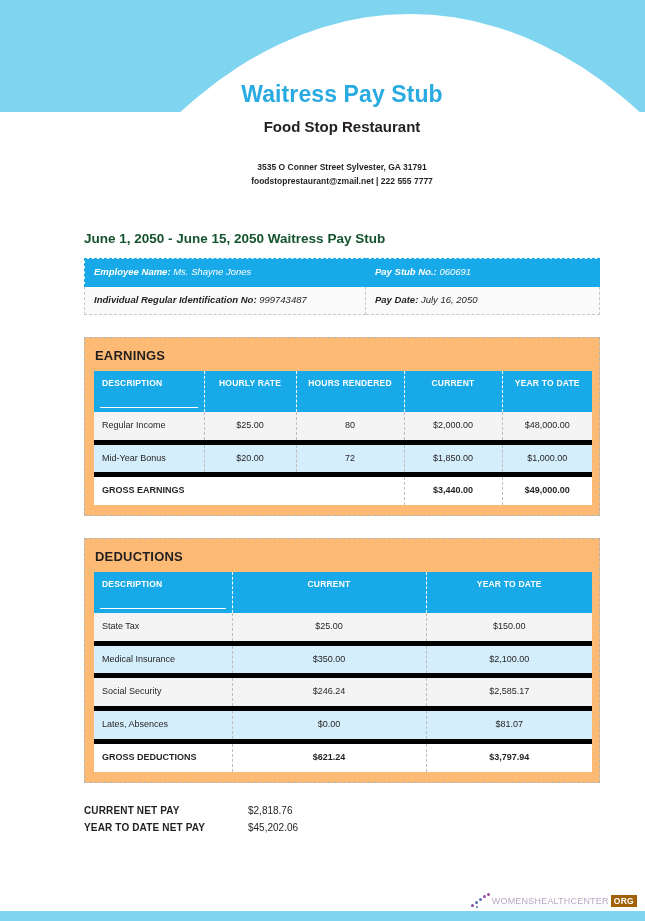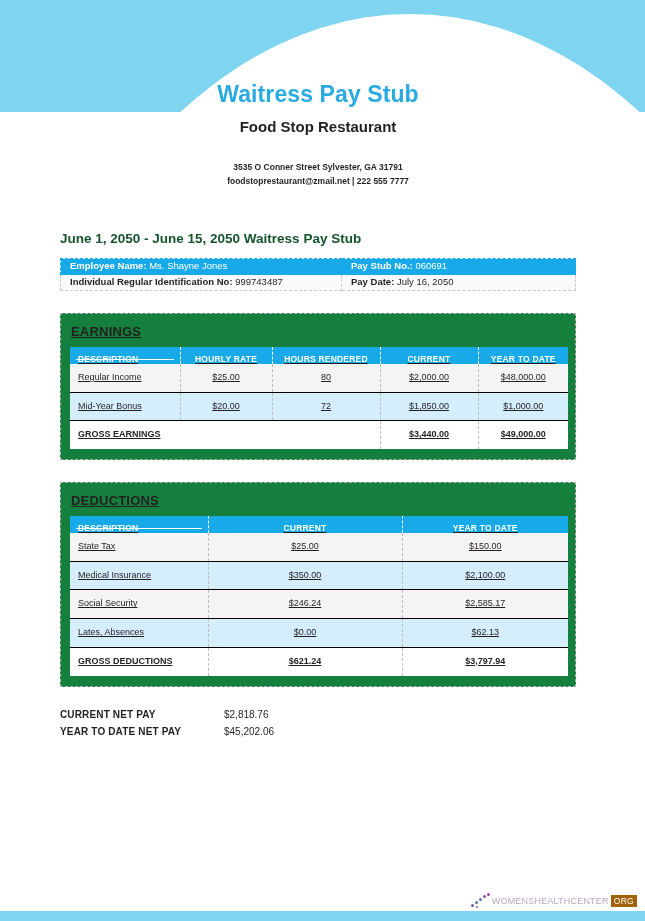--- a/index.html
+++ b/index.html
@@ -46,21 +46,21 @@
 
   
   .page {
     position: absolute;
     left: 0; top: 0;
     width: 645px;
     height: 921px;
   }
   .content {
     position: absolute;
-    left: 60px;
+    left: 84px;
     top: 80px;
     width: 516px;
   }
 
   .doc-title {
     text-align: center;
     color: #29abe2;
     font-size: 23px;
     font-weight: bold;
     letter-spacing: 0.1px;
@@ -93,43 +93,43 @@
   }
 
   
   table.info {
     width: 516px;
     border-collapse: collapse;
     table-layout: fixed;
     font-size: 9.5px;
   }
   table.info td {
-    padding: 1px 9px;
+    padding: 7px 9px;
     border: 1px dashed #c9c9c9;
     background: #fafafa;
     vertical-align: middle;
     line-height: 1.35;
+    font-style: italic;
   }
   table.info tr.head td {
     background: #17a9e8;
     color: #ffffff;
     border: 1px dashed #17a9e8;
   }
   table.info .lbl {
     font-weight: bold;
   }
   table.info td.left-col { width: 262px; }
 
   
   .section {
     margin-top: 22px;
     border: 1px dashed #b5b5b5;
     padding: 9px 9px 10px 9px;
-    background: #15803d;
-    text-decoration: underline;
+    background: #fdba74;
   }
   .section-title {
     font-size: 13px;
     font-weight: bold;
     color: #231f20;
     margin: 1px 0 8px 1px;
     letter-spacing: 0.2px;
   }
 
   table.data {
@@ -137,21 +137,21 @@
     border-collapse: collapse;
     table-layout: fixed;
     font-size: 9px;
   }
   table.data thead th {
     background: #17a9e8;
     color: #ffffff;
     font-size: 8.5px;
     font-weight: bold;
     letter-spacing: 0.2px;
-    padding: 7px 6px 0 6px;
+    padding: 7px 6px 24px 6px;
     text-align: center;
     border-right: 1px dashed #ffffff;
     border-bottom: none;
   }
   table.data thead th:last-child { border-right: none; }
   table.data thead th.desc {
     text-align: left;
     padding-left: 8px;
     position: relative;
   }
@@ -162,21 +162,21 @@
     right: 6px;
     bottom: 4px;
     height: 1px;
     background: #ffffff;
   }
 
   table.data tbody td {
     padding: 8px 6px;
     text-align: center;
     border-right: 1px dashed #bdbdbd;
-    border-bottom: 1px solid #000000;
+    border-bottom: 5px solid #000000;
     color: #231f20;
     line-height: 1.3;
   }
   table.data tbody td:last-child { border-right: none; }
   table.data tbody td.desc {
     text-align: left;
     padding-left: 8px;
   }
   table.data tbody tr.odd td  { background: #f4f4f4; }
   table.data tbody tr.even td { background: #d4eefc; }
@@ -235,21 +235,21 @@
     font-size: 9px;
     letter-spacing: 0.2px;
     color: #b9a7c4;
     font-family: "Liberation Sans", sans-serif;
   }
   .logo-tld {
     margin-left: 2px;
     background: #a16207;
     color: #ffffff;
     font-size: 8.5px;
-    font-weight: normal;
+    font-weight: bold;
     padding: 1px 3px;
     letter-spacing: 0.3px;
   }
 </style>
 </head>
 <body>
 
 <div class="page">
 
   <div class="top-banner">
@@ -366,21 +366,21 @@
             <td>$2,100.00</td>
           </tr>
           <tr class="odd">
             <td class="desc">Social Security</td>
             <td>$246.24</td>
             <td>$2,585.17</td>
           </tr>
           <tr class="even">
             <td class="desc">Lates, Absences</td>
             <td>$0.00</td>
-            <td>$62.13</td>
+            <td>$81.07</td>
           </tr>
           <tr class="total">
             <td class="desc">GROSS DEDUCTIONS</td>
             <td>$621.24</td>
             <td>$3,797.94</td>
           </tr>
         </tbody>
       </table>
     </div>
 

